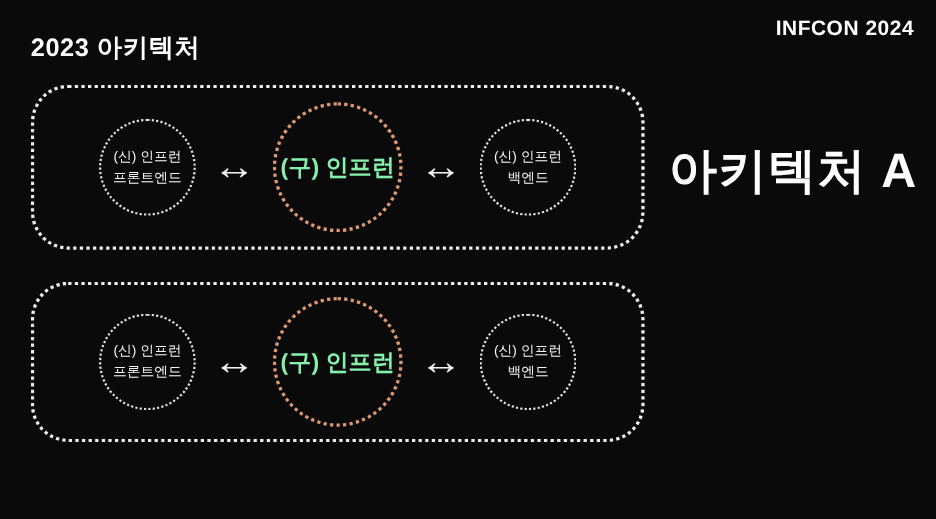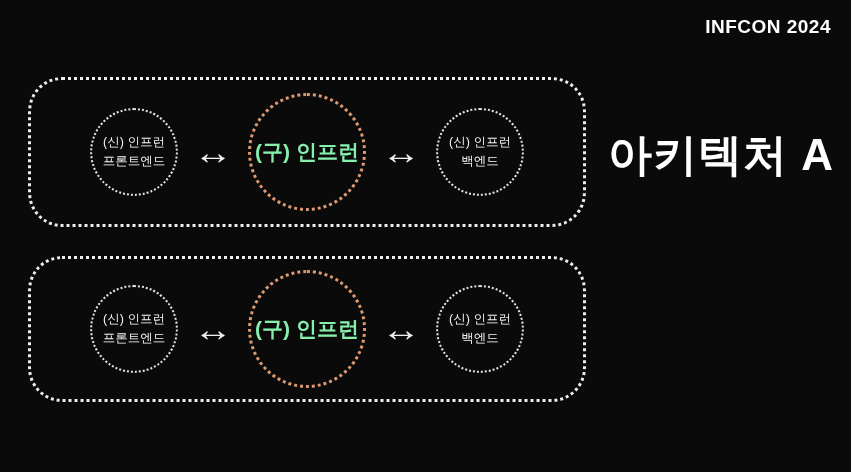--- a/index.html
+++ b/index.html
@@ -100,20 +100,21 @@
     line-height: 1;
     flex: 0 0 auto;
     transform: scaleX(1.15);
   }
 </style>
 </head>
 <body>
 
 <div class="slide">
 
+  <div class="slide-title">2023 아키텍처</div>
   <div class="brand">INFCON 2024</div>
 
   <div class="team-box box-a">
     <div class="node small">
       <span>(신) 인프런</span>
       <span>프론트엔드</span>
     </div>
     <span class="double-arrow">↔</span>
     <div class="node big">
       <span>(구) 인프런</span>

